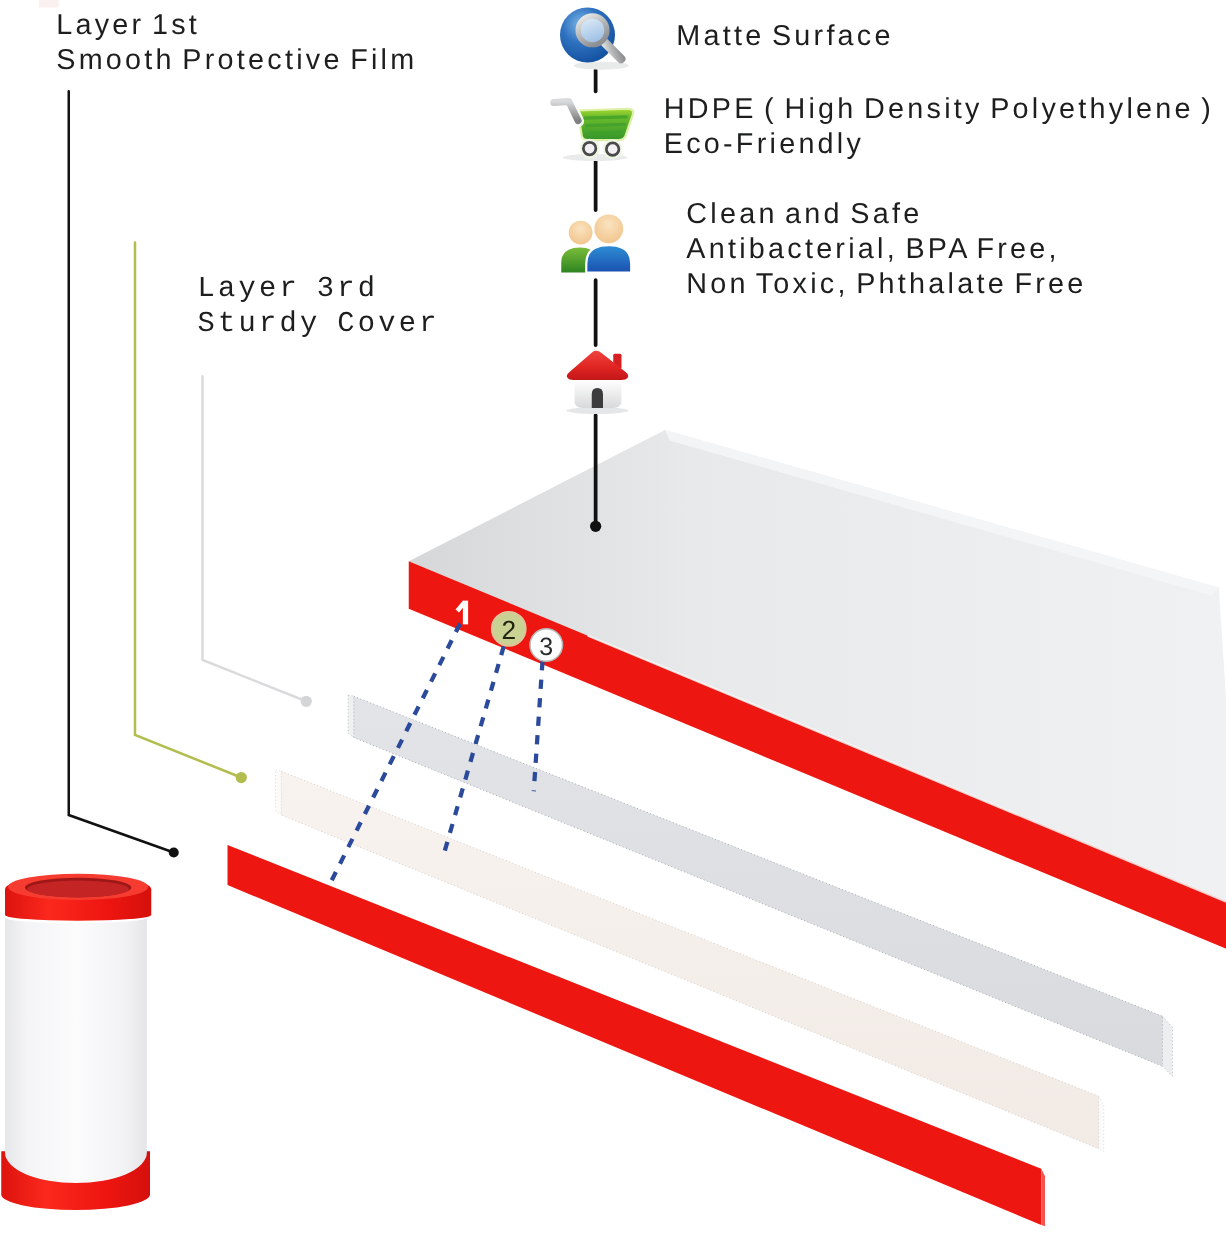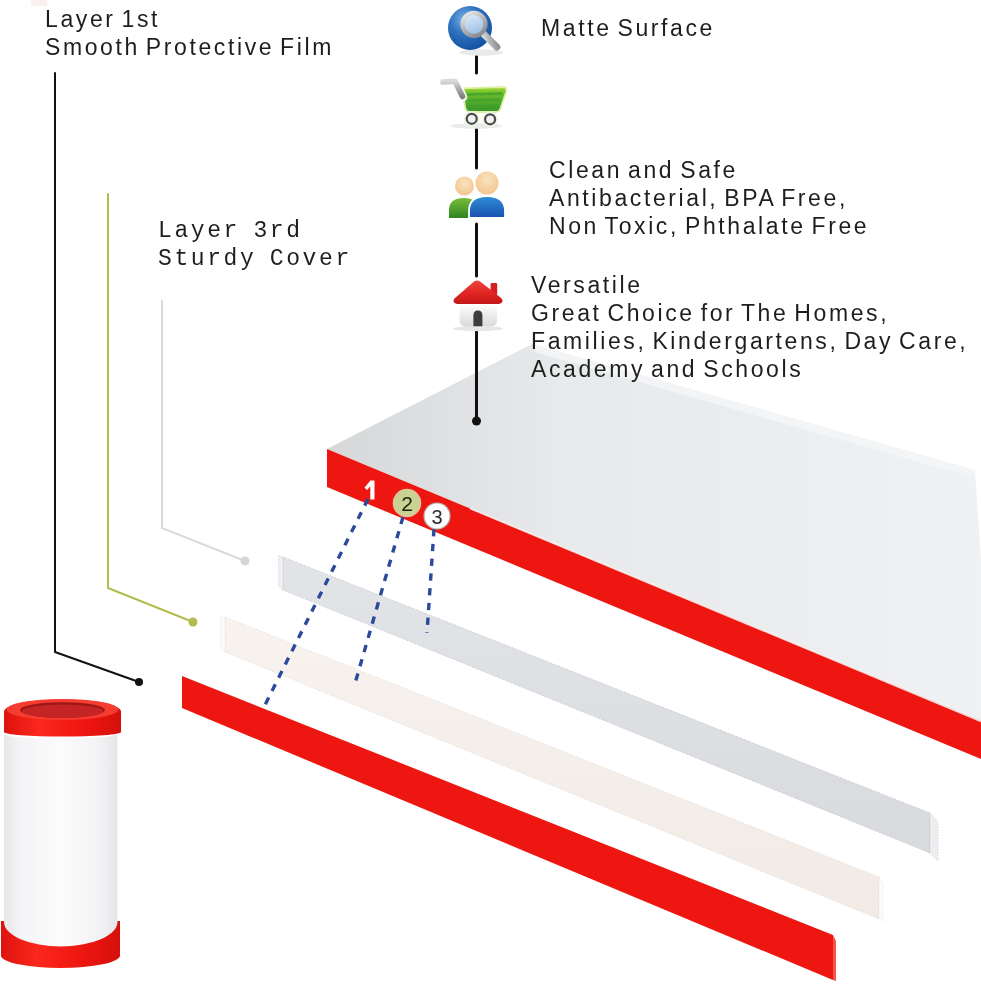--- a/index.html
+++ b/index.html
@@ -106,22 +106,22 @@
     <path d="M4,711.5 L4,732 A58.5,4.5 0 0 0 121,732 L121,711.5 Z" fill="url(#cylred)"></path>
     <ellipse cx="62.5" cy="709.5" rx="56" ry="10.5" fill="#f63b30"></ellipse>
     <ellipse cx="62.5" cy="710" rx="42.5" ry="7.8" fill="#9c1716"></ellipse>
     <ellipse cx="62.5" cy="711.2" rx="40.5" ry="6.8" fill="#c42524"></ellipse>
   </g>
 </svg>
 
 <div class="lbl" style="left:45px;top:4.5px;">Layer 1st<br>Smooth Protective Film</div>
 <div class="lbl" style="left:158px;top:217px;font-family:Liberation Mono, monospace;">Layer 3rd<br>Sturdy Cover</div>
 <div class="lbl" style="left:531px;top:14px;margin-left:10px;">Matte Surface</div>
+<div class="lbl" style="left:531px;top:72px;">HDPE ( High Density Polyethylene )<br>Eco-Friendly</div>
 <div class="lbl" style="left:549px;top:156px;">Clean and Safe<br>Antibacterial, BPA Free,<br>Non Toxic, Phthalate Free</div>
-<div class="lbl" style="left:531px;top:270.5px;">Versatile<br>Great Choice for The Homes,<br>Families, Kindergartens, Day Care,<br>Academy and Schools</div>
 
 <svg width="64" height="60" viewBox="0 0 64 60" style="position:absolute;left:445px;top:2px">
   <defs>
     <radialGradient id="mgball" cx="0.38" cy="0.3" r="0.75">
       <stop offset="0" stop-color="#7db6e6"></stop>
       <stop offset="0.45" stop-color="#2f72c0"></stop>
       <stop offset="1" stop-color="#124f9e"></stop>
     </radialGradient>
     <linearGradient id="mglens" x1="0" y1="0" x2="0.4" y2="1">
       <stop offset="0" stop-color="#e8f1fa"></stop>

